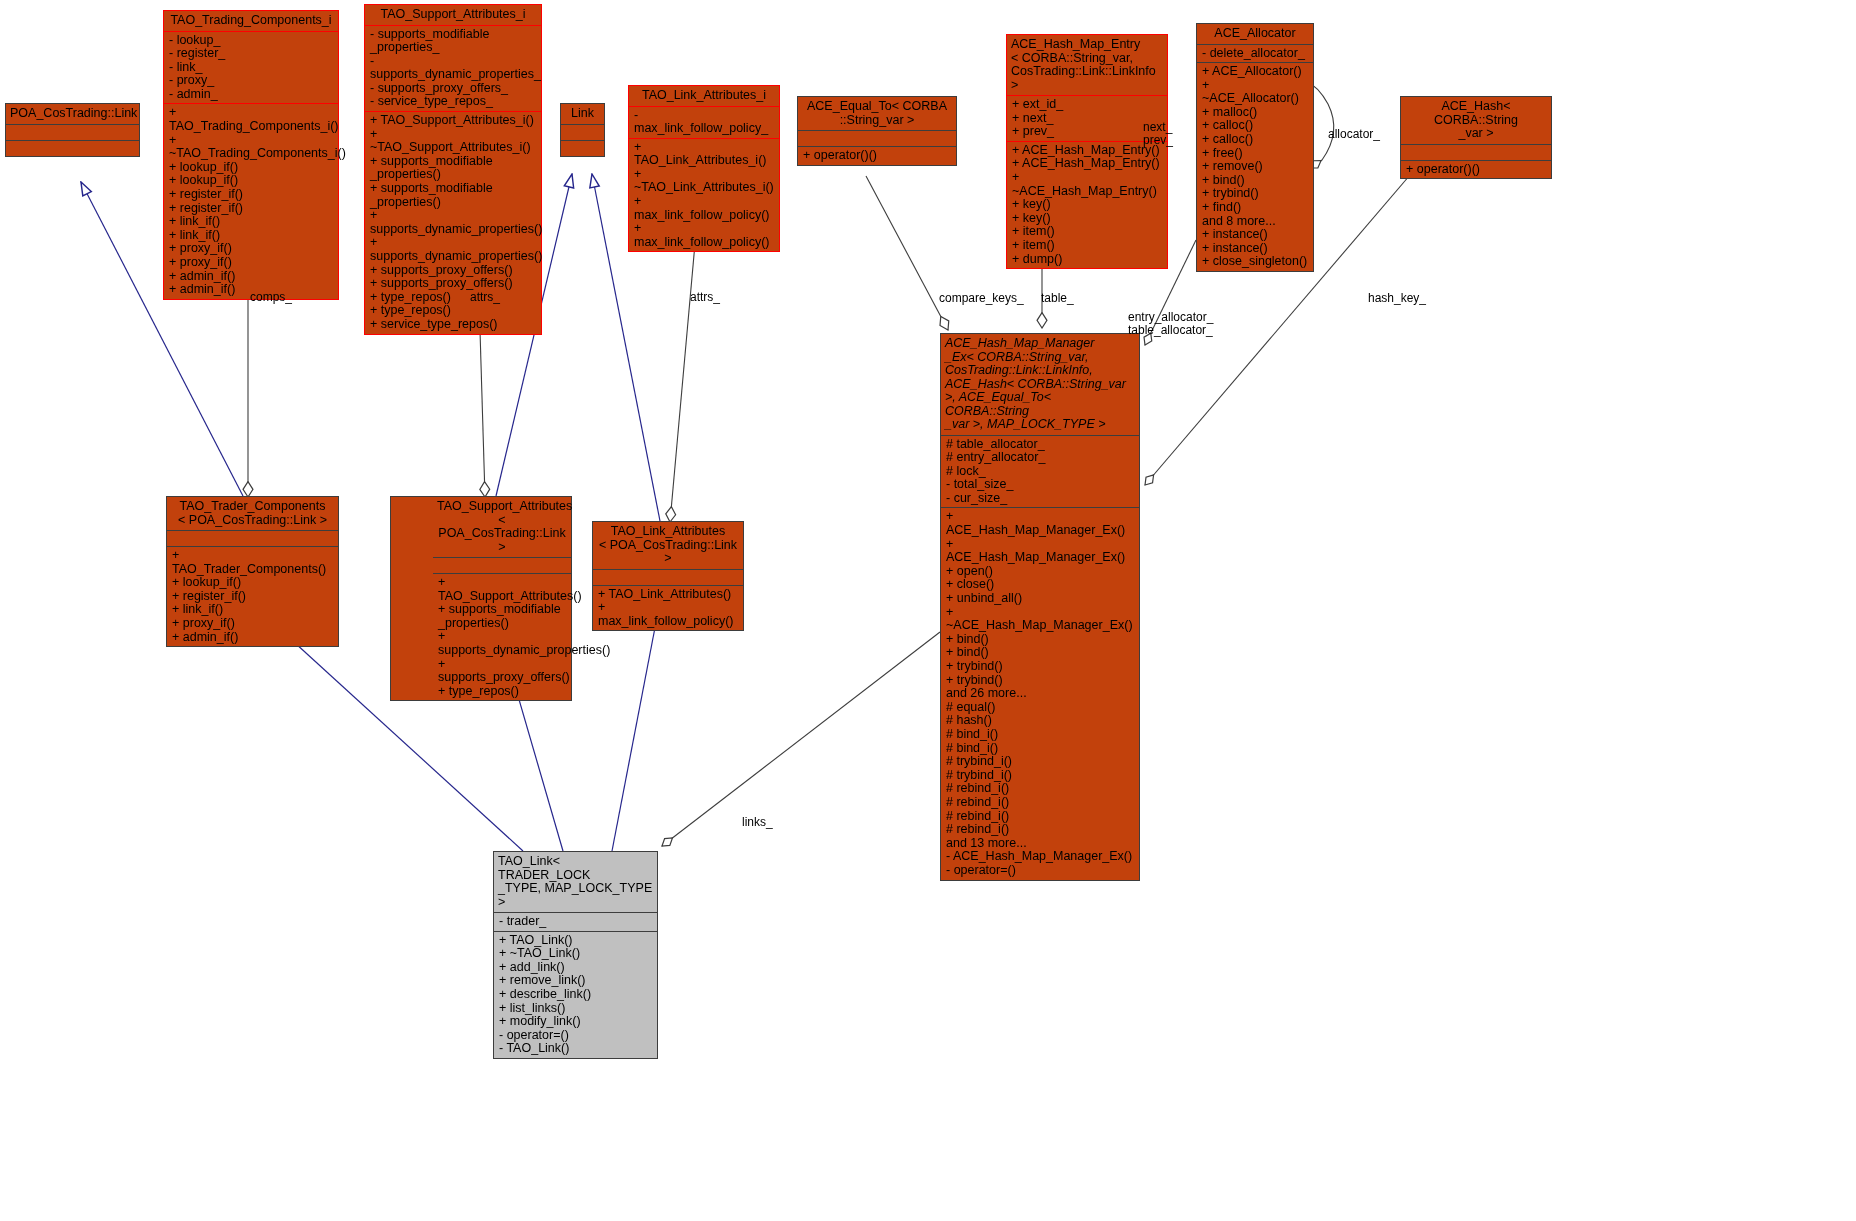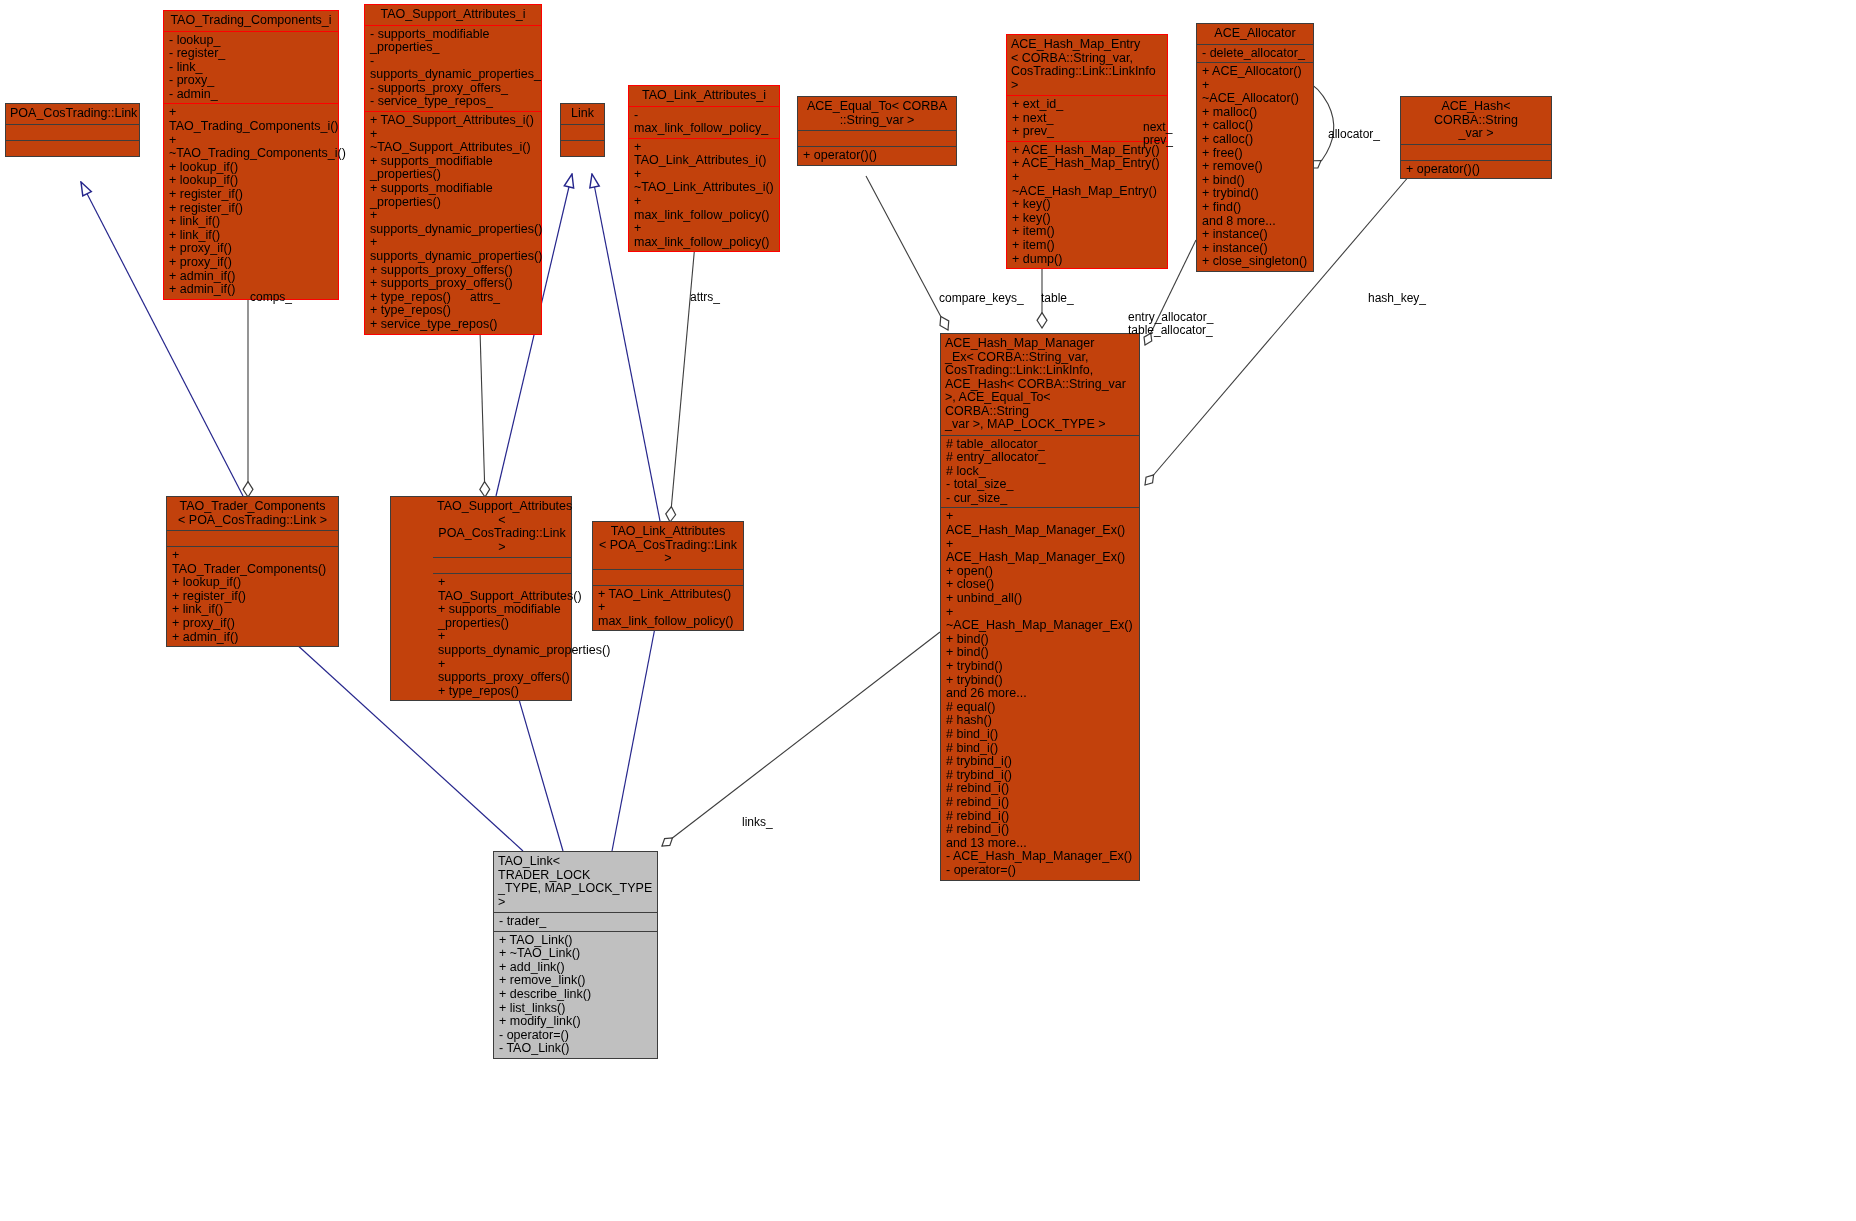--- a/index.html
+++ b/index.html
@@ -252,21 +252,21 @@
   <div class="node" style="left:1400px; top:96px; width:152px;">
     <div class="title">ACE_Hash&lt; CORBA::String
 _var &gt;</div>
     <div class="sep"></div>
     <div class="compartment empty"></div>
     <div class="sep"></div>
     <div class="compartment">+ operator()()</div>
   </div>
 
   <div class="node" style="left:940px; top:333px; width:200px;">
-    <div class="title" style="text-align:left;">ACE_Hash_Map_Manager
+    <div class="title" style="text-align:left;font-style:italic;">ACE_Hash_Map_Manager
 _Ex&lt; CORBA::String_var,
  CosTrading::Link::LinkInfo,
  ACE_Hash&lt; CORBA::String_var
  &gt;, ACE_Equal_To&lt; CORBA::String
 _var &gt;, MAP_LOCK_TYPE &gt;</div>
     <div class="sep"></div>
     <div class="compartment"># table_allocator_
 # entry_allocator_
 # lock_
 - total_size_

